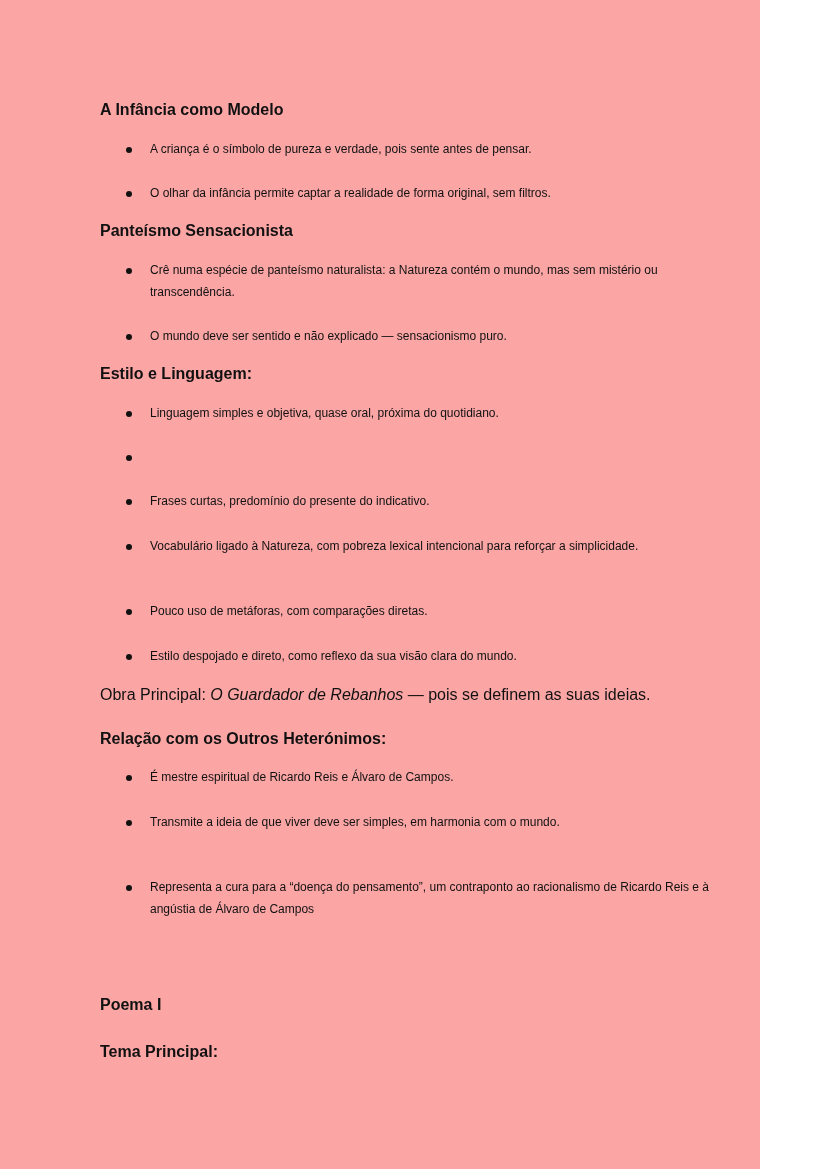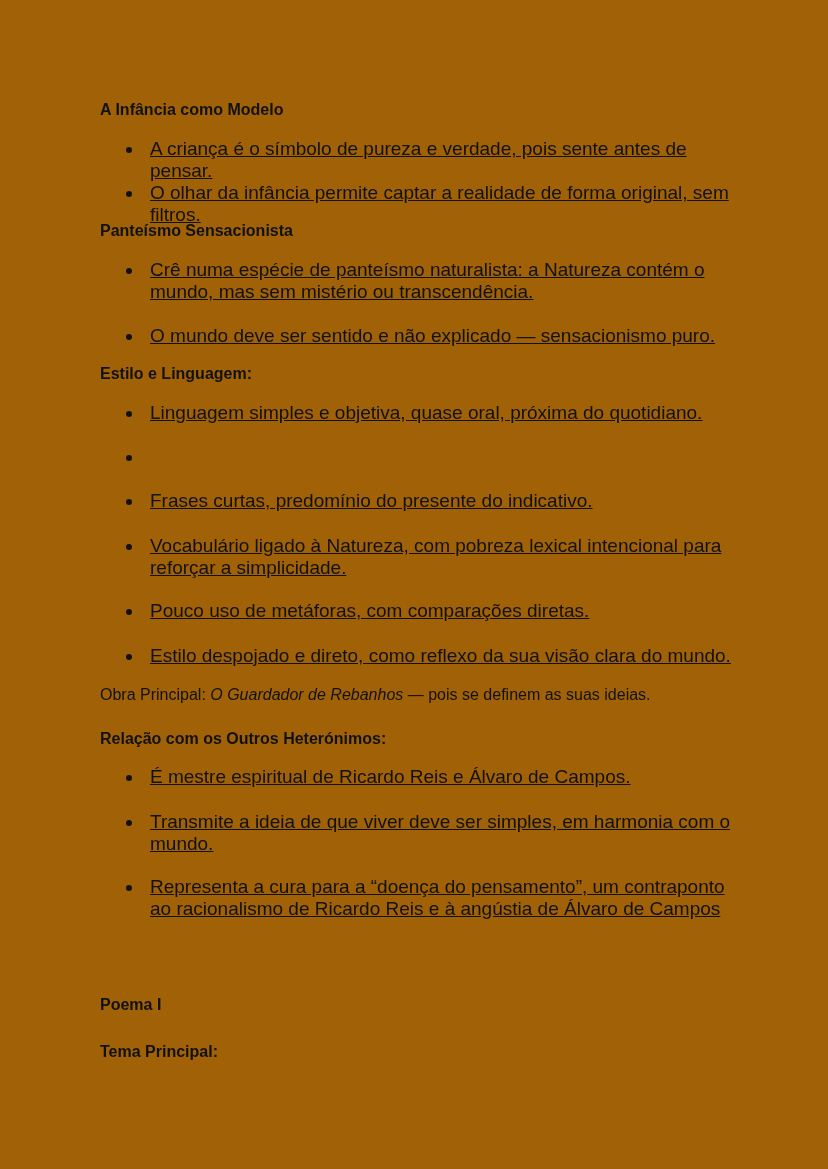--- a/index.html
+++ b/index.html
@@ -1,20 +1,20 @@
 <!DOCTYPE html>
 <html><head>
 <meta charset="utf-8">
 <style>
   html, body { margin: 0; padding: 0; background: #ffffff; }
   body { width: 828px; height: 1169px; position: relative; overflow: hidden;
          font-family: "Liberation Sans", sans-serif; color: #111111; }
-  .page { position: absolute; left: 0; top: 0; width: 828px; height: 1169px; background: #a16207; }
+  .page { position: absolute; left: 0; top: 0; width: 760px; height: 1169px; background: #fca5a5; }
   .h { position: absolute; left: 100px; font-size: 16px; font-weight: bold; line-height: 20px; white-space: nowrap; }
-  .li { position: absolute; left: 150px; width: 590px; font-size: 19px; line-height: 22px; text-decoration: underline; }
+  .li { position: absolute; left: 150px; width: 590px; font-size: 12px; line-height: 22px; }
   .bullet { position: absolute; left: -24px; top: 9px; width: 6px; height: 6px; border-radius: 50%; background: #111111; }
   .para { position: absolute; left: 100px; font-size: 16px; line-height: 20px; white-space: nowrap; }
   .para b { font-weight: normal; }
   .para i { font-style: italic; }
 </style>
 </head>
 <body>
 
 <div class="page">
 

